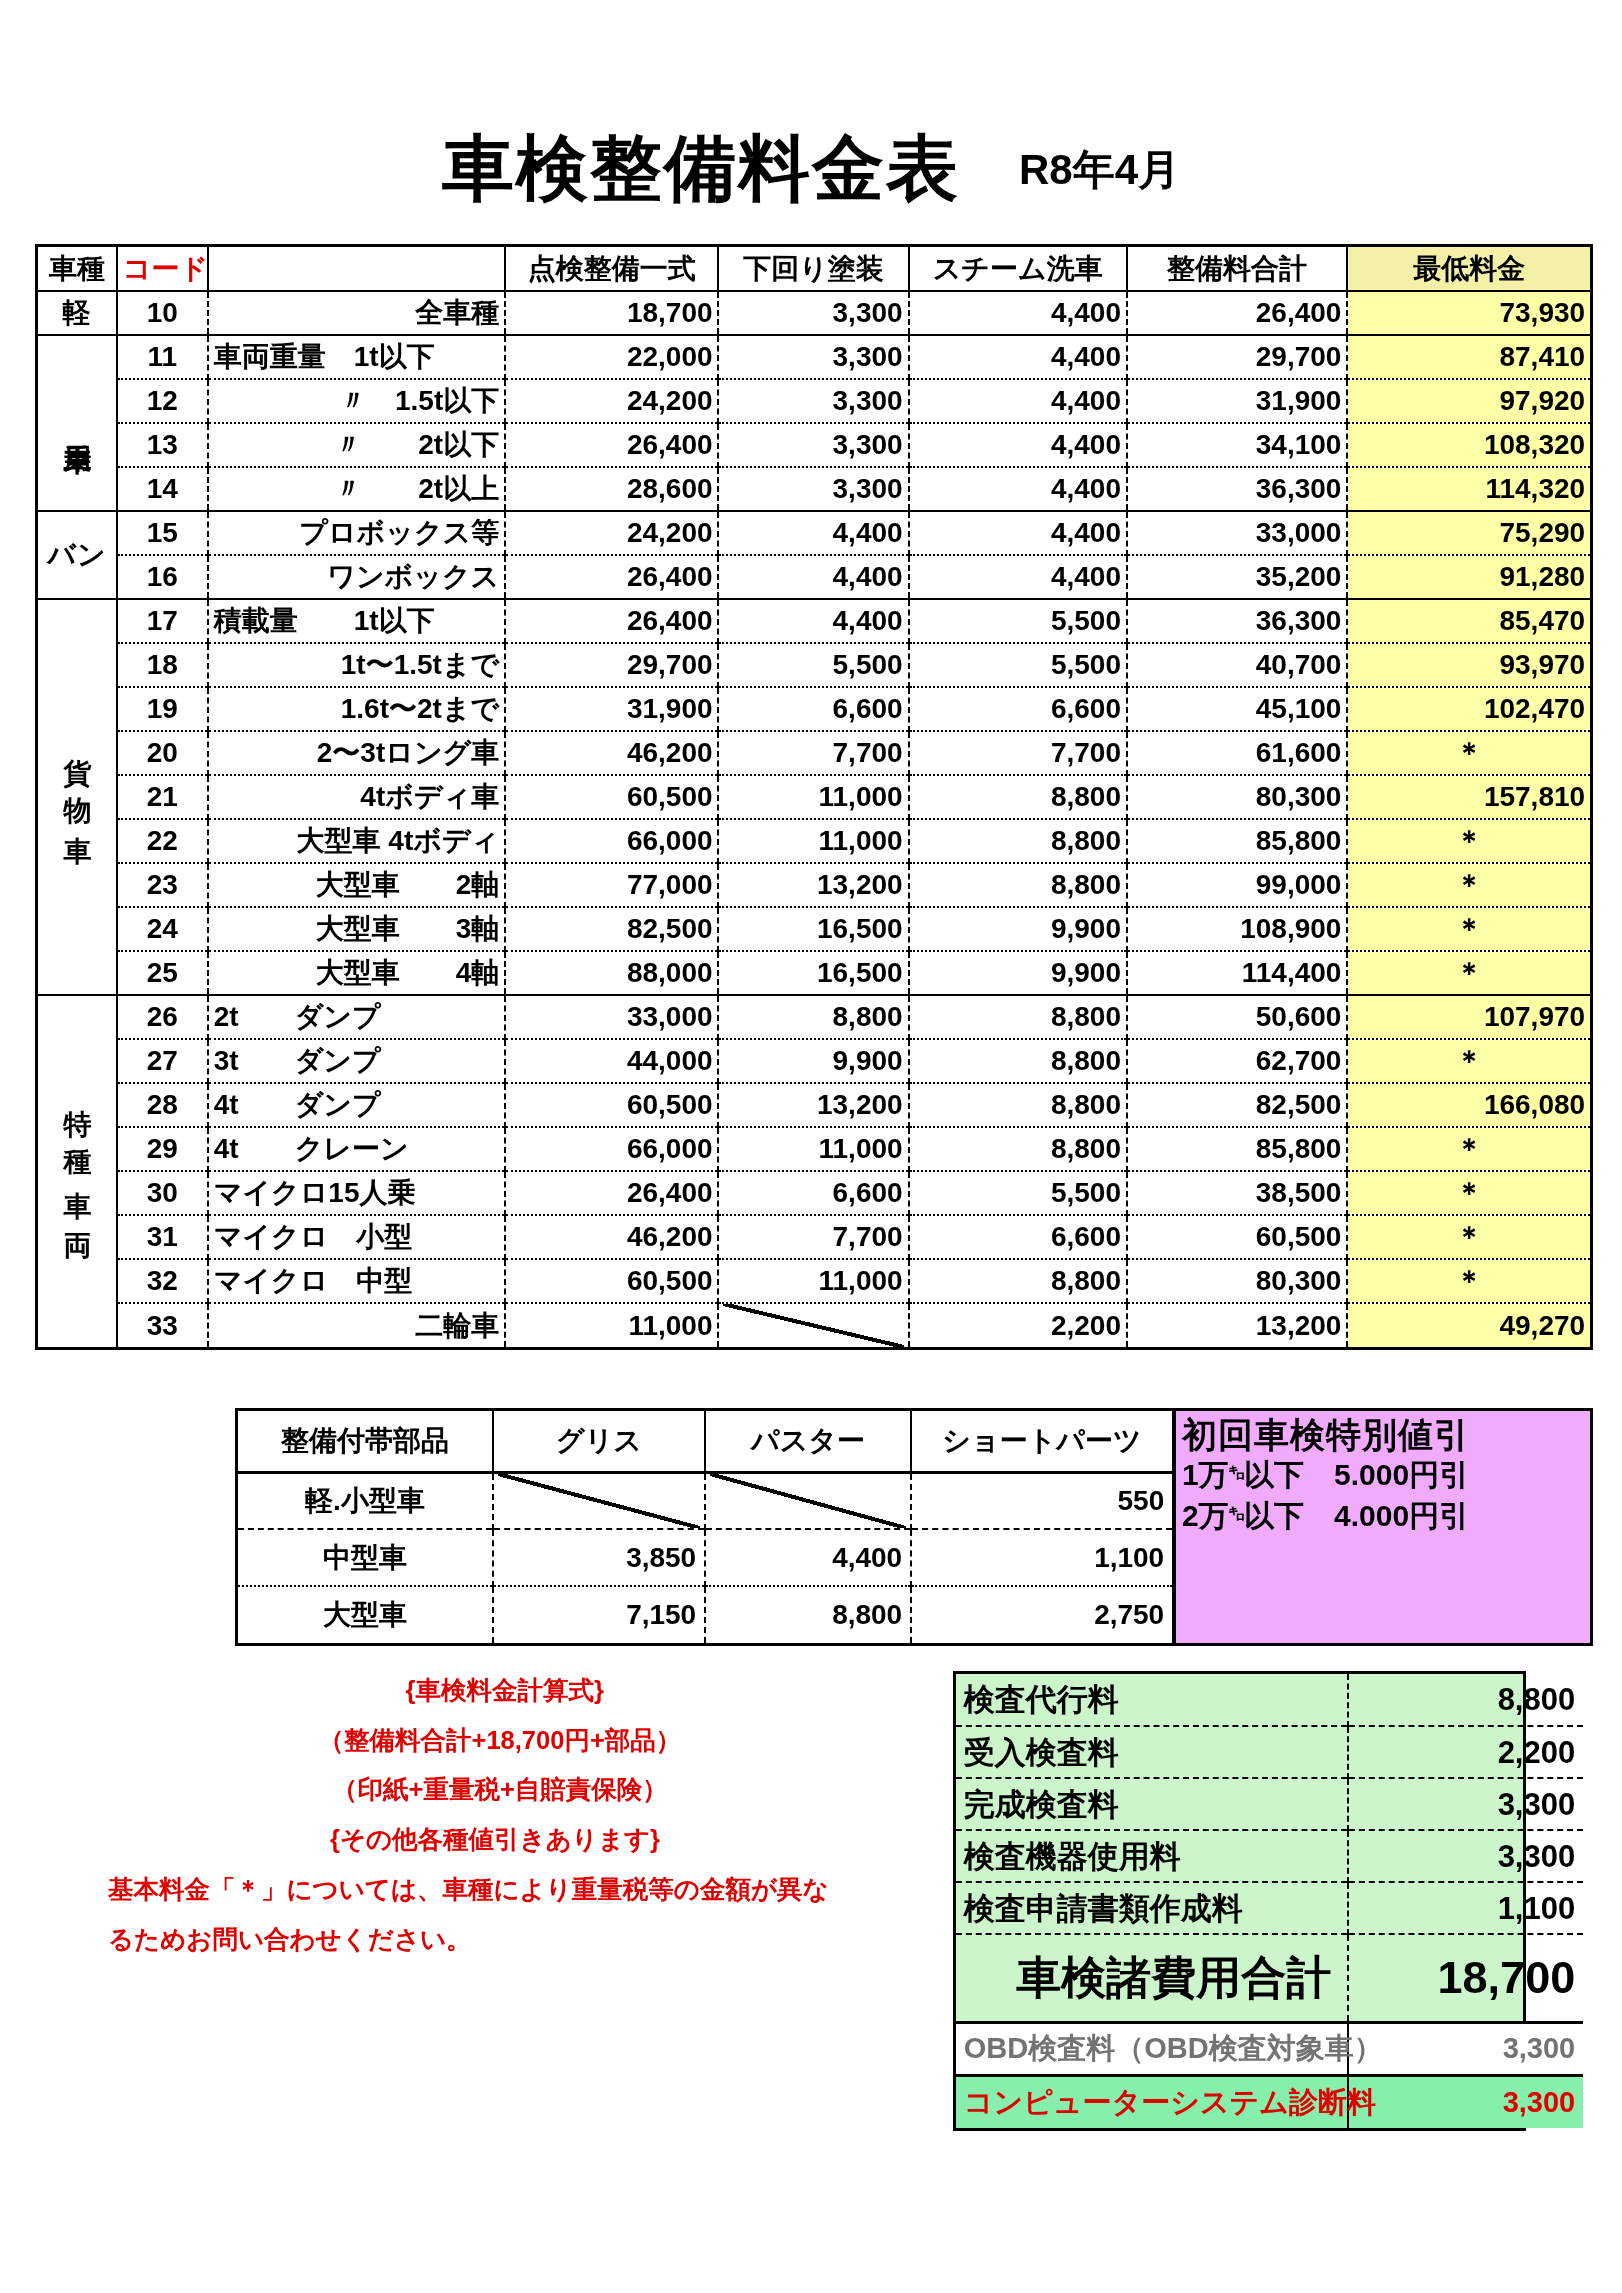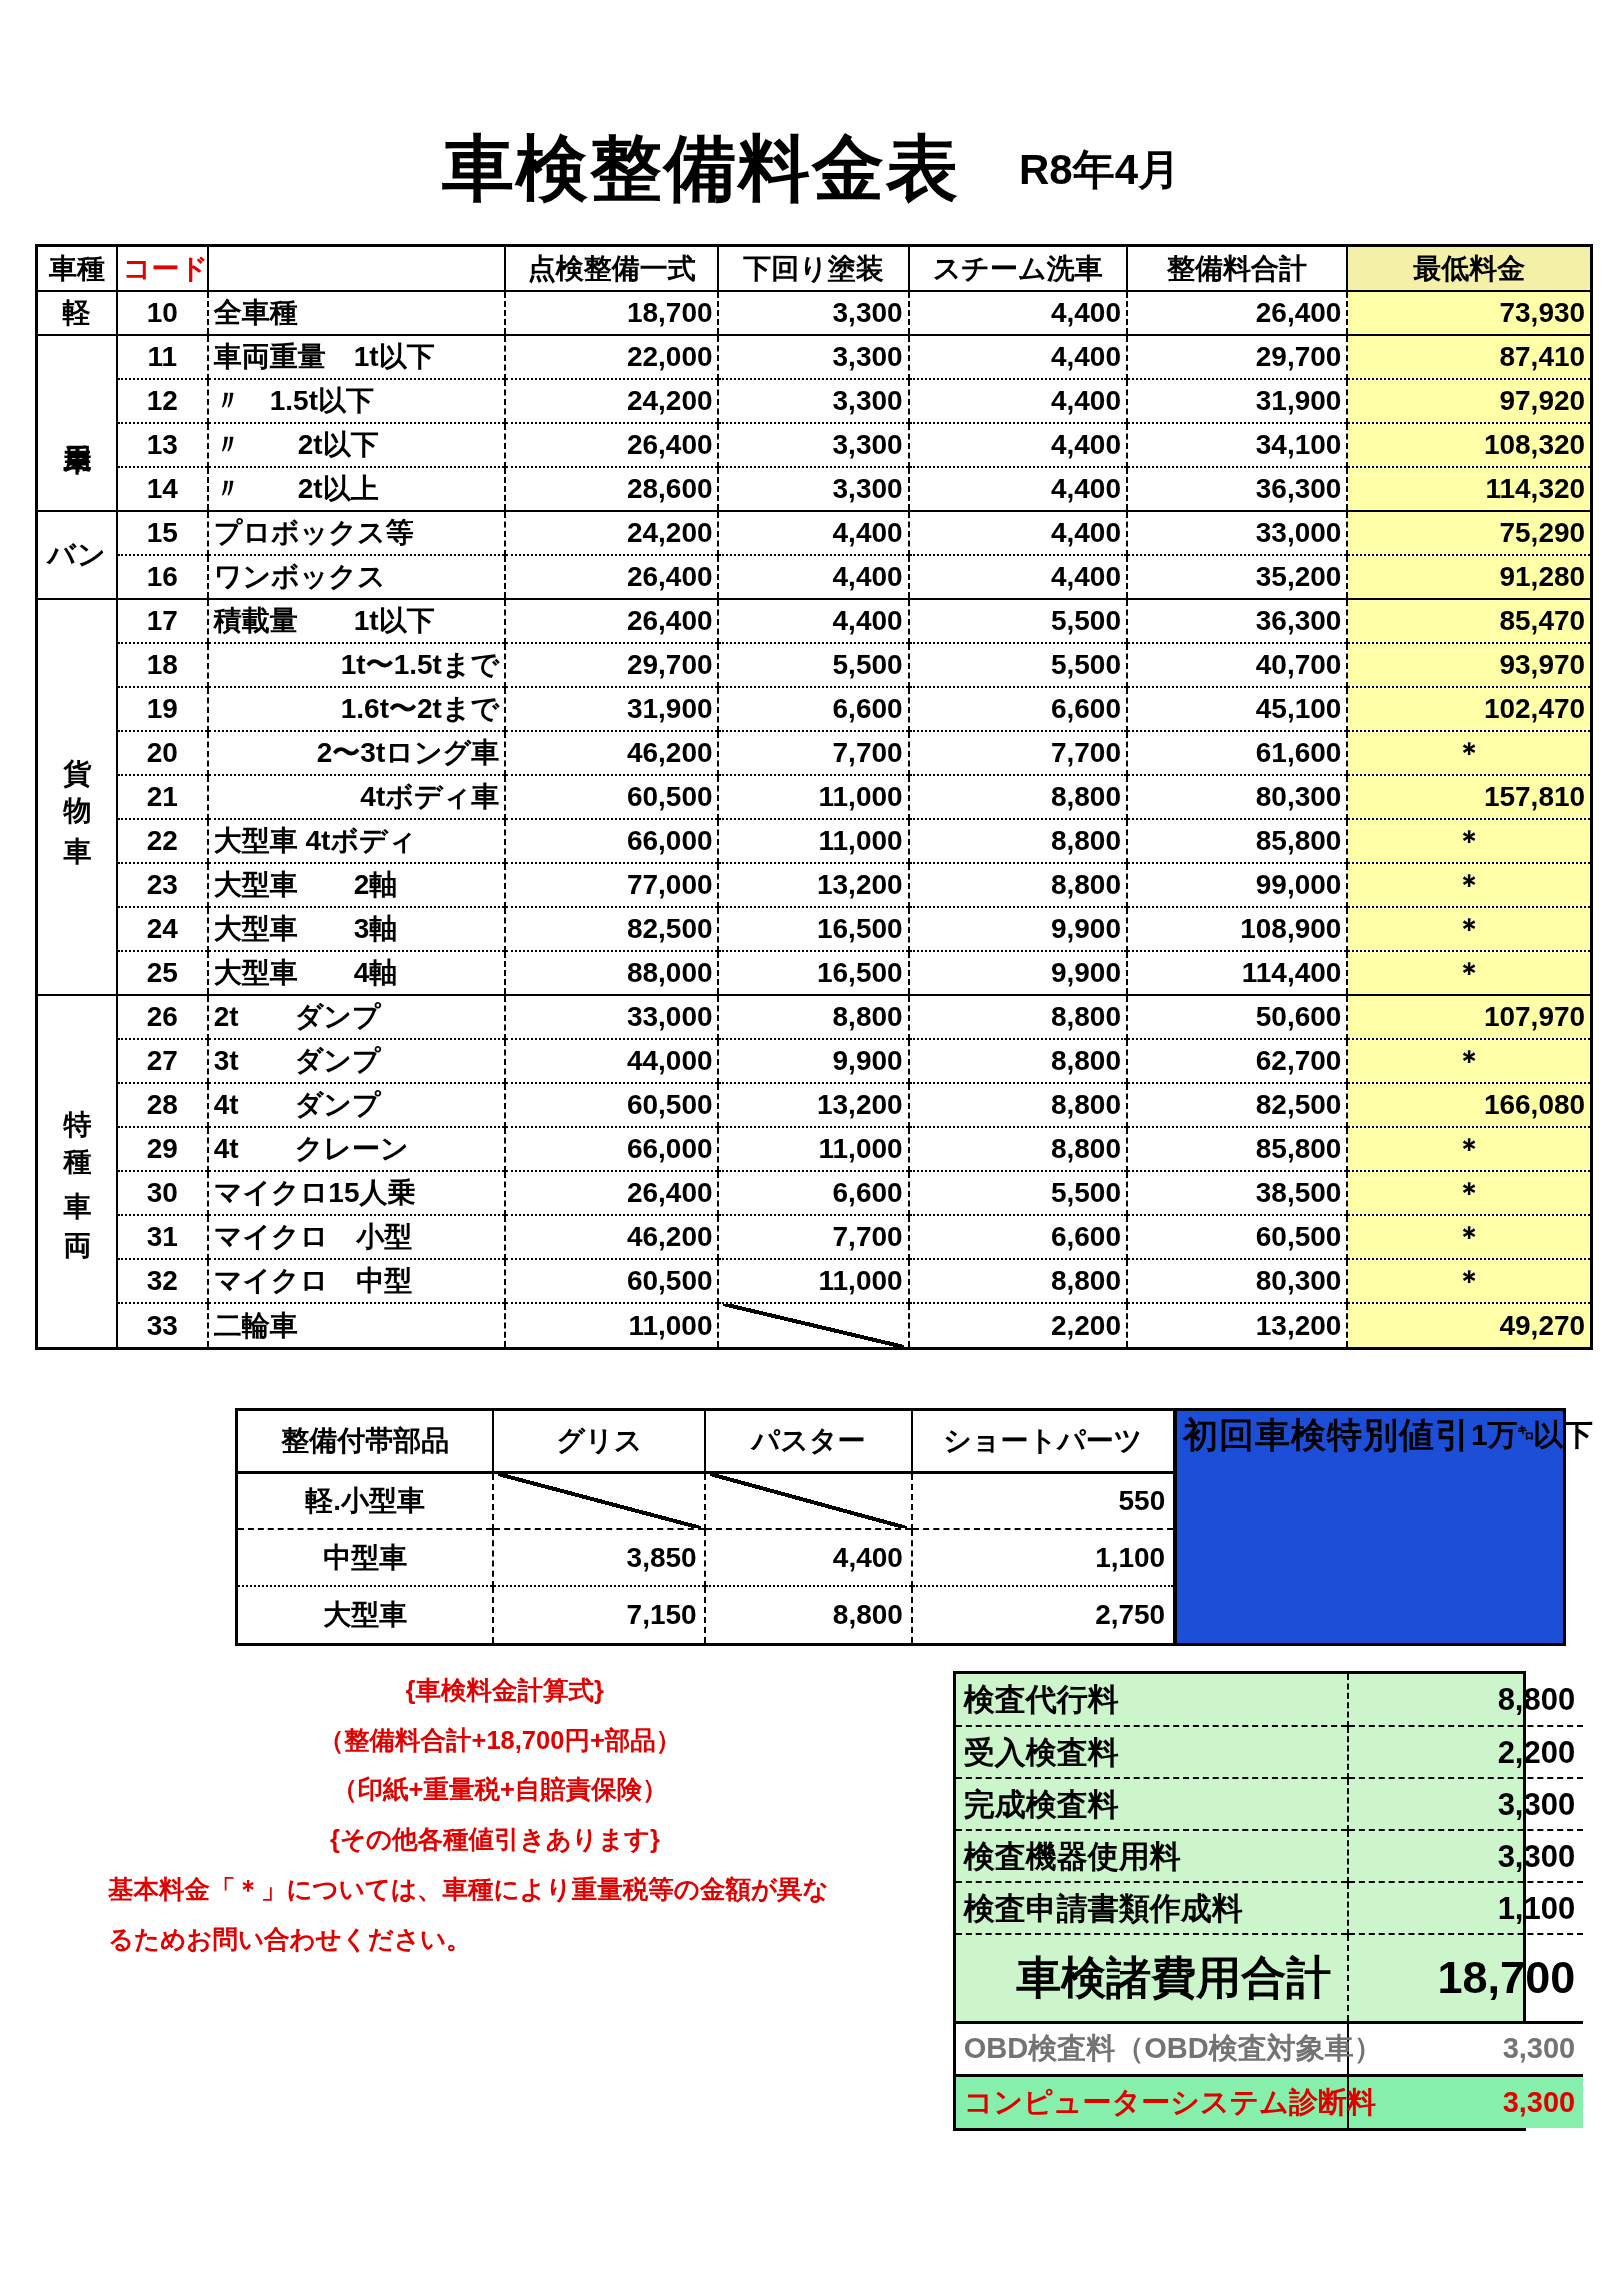--- a/index.html
+++ b/index.html
@@ -97,21 +97,21 @@
     border-right: 2px solid #000;
     text-align: center;
     font-size: 28px;
     letter-spacing: 1px;
   }
   td.catcell .stack { display: flex; flex-direction: column; gap: 17.6px; align-items: center; }
 
   .star { text-align: center !important; font-size: 29px; }
 
   
-  .nm-center { text-align: left; margin-top: 24px; }
+  .nm-center { text-align: right; margin-top: 24px; }
   .nm-left   { text-align: left; padding-left: 5.9px; }
   .nm-right  { text-align: right; padding-right: 7.8px; }
 
   
   .diag { position: relative; }
   .diag::after {
     content: "";
     position: absolute;
     left: 3.9px; right: 3.9px; top: 0; bottom: 0;
     background:
@@ -151,28 +151,28 @@
   .p-c2 { width: 212px; text-align: right; }
   .p-c3 { width: 206px; text-align: right; }
   .p-c4 { width: 261px; text-align: right; }
   .parts .hdr2 td {
     text-align: center;
     border-bottom: 3.9px solid #000;
     height: 61px;
   }
 
   .pink-box {
-    width: 392px;
+    width: 424px;
     margin-left: -2px;
     border: 3.9px solid #000;
-    background: #1d4ed8;
+    background: #f0abfc;
     color: #000;
     padding: 3.9px 5.9px 0 5.9px;
     display: flex;
-    flex-direction: row;
+    flex-direction: column;
     justify-content: flex-start;
   }
   .pink-title {
     font-size: 35px;
     font-weight: bold;
     letter-spacing: 1px;
     line-height: 1.15;
     white-space: nowrap;
   }
   .pink-line {

